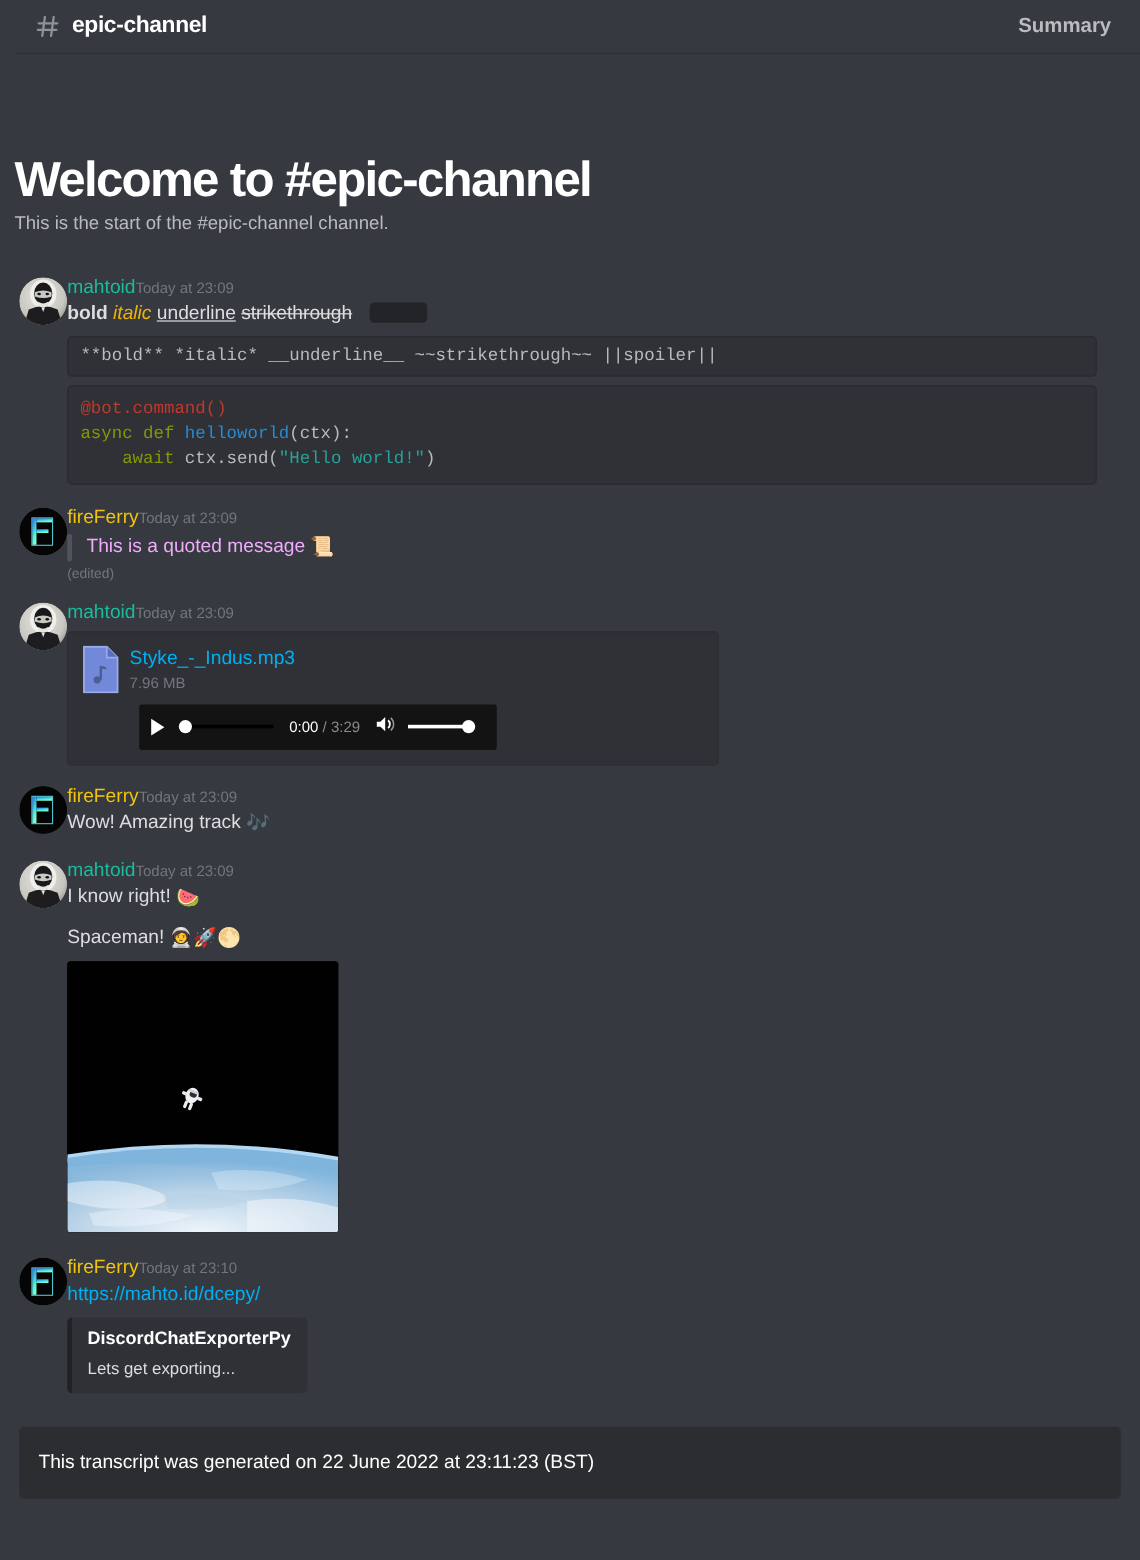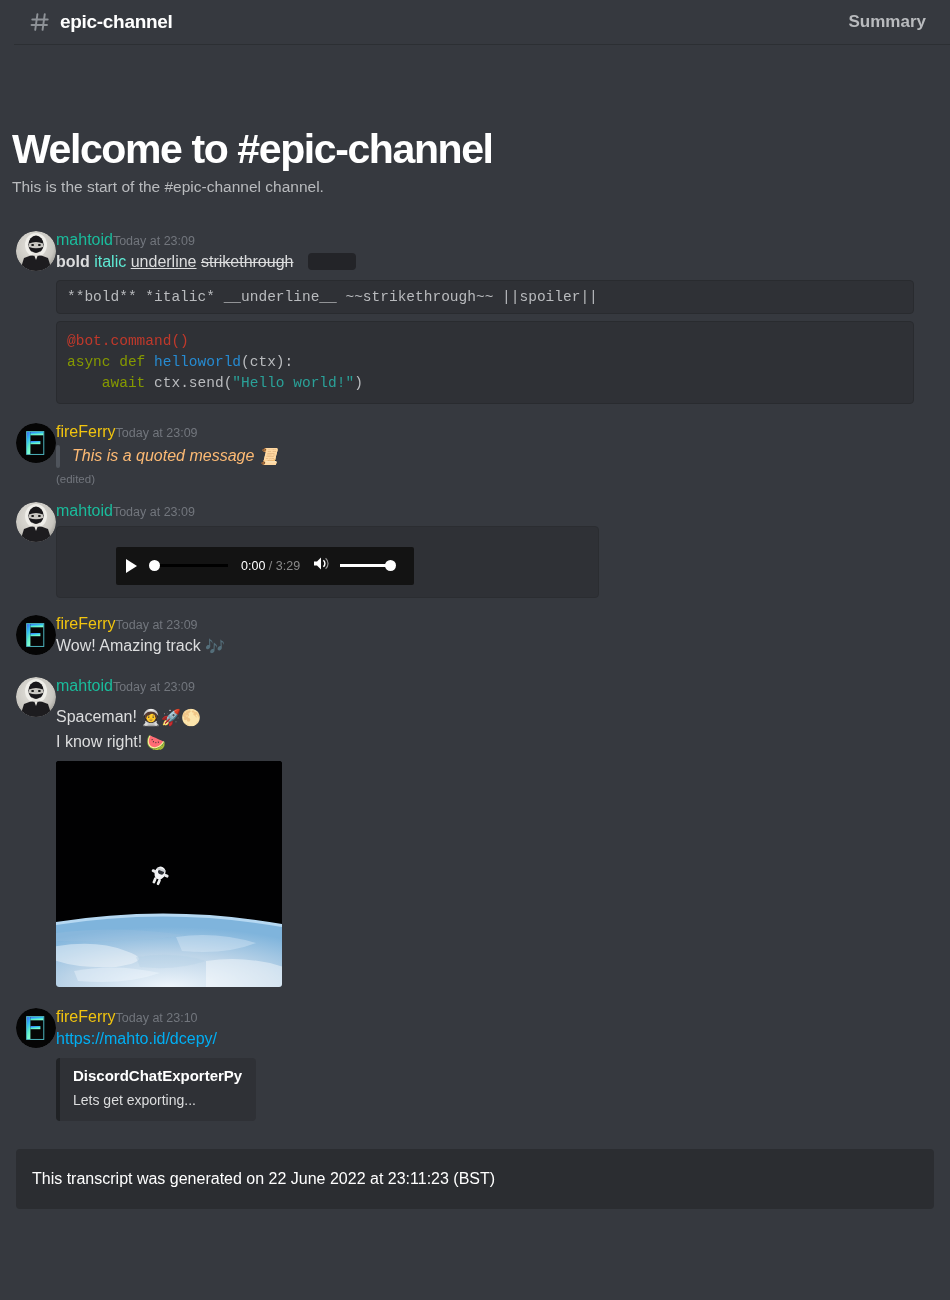--- a/index.html
+++ b/index.html
@@ -79,21 +79,21 @@
   .msg-head { display: flex; align-items: baseline; line-height: 1.2; margin-bottom: 2px; }
   .author { font-size: 16px; font-weight: 500; }
   .author.mahtoid { color: #1abc9c; }
   .author.fireferry { color: #f1c40f; }
   .timestamp { color: #72767d; font-size: 12.5px; margin-left: 0; }
   .msg-text { color: #dcddde; font-size: 16px; line-height: 1.375; margin: 2px 0; word-wrap: break-word; }
   .edited-line { color: #72767d; font-size: 11.5px; margin-top: 5px; }
 
   
   .md-bold { font-weight: bold; color: #dcddde; }
-  .md-italic { color: #5eead4; }
+  .md-italic { font-style: italic; color: #eab308; }
   .md-underline { text-decoration: underline; color: #dcddde; }
   .md-strike { text-decoration: line-through; color: #dcddde; }
   .spoiler {
     display: inline-block;
     background: #232428;
     border-radius: 4px;
     width: 48px;
     height: 17px;
     vertical-align: -3px;
     margin-left: 10px;
@@ -136,21 +136,21 @@
   .blockquote {
     display: flex;
     margin: 3px 0 0 0;
   }
   .bq-bar {
     width: 4px; border-radius: 2px;
     background: #4f545c;
     flex: 0 0 4px;
     margin-right: 12px;
   }
-  .bq-text { color: #fdba74; font-size: 16px; line-height: 1.375; font-style: italic; }
+  .bq-text { color: #f0abfc; font-size: 16px; line-height: 1.375; }
 
   
   .audio-attach {
     background: #2f3136;
     border: 1px solid #2b2d31;
     border-radius: 4px;
     padding: 11px 12px 12px 12px;
     margin: 6px 0 0 0;
     width: 543px;
   }
@@ -359,20 +359,37 @@
           </g>
         </svg>
       </div>
     </div>
     <div class="msg-body">
       <div class="msg-head">
         <span class="author mahtoid">mahtoid</span>
         <span class="timestamp">Today at 23:09</span>
       </div>
       <div class="audio-attach">
+        <div class="audio-top">
+          <span class="file-icon">
+            <svg width="30" height="40" viewBox="0 0 30 40">
+              <path d="M1 1 h19 l9 9 v29 h-28 z" fill="#7289da" stroke="#9aa9e8" stroke-width="1.6"></path>
+              <path d="M20 1 v9 h9" fill="#5b6dc0" stroke="#9aa9e8" stroke-width="1.4"></path>
+              <g fill="#4e5d94">
+                <circle cx="12" cy="28.5" r="3"></circle>
+                <rect x="14" y="17" width="2" height="11.5"></rect>
+                <path d="M16 17 q4 0.6 4 3 q-4 -1.4 -4 0.4 z"></path>
+              </g>
+            </svg>
+          </span>
+          <div class="audio-meta">
+            <div class="file-name">Styke_-_Indus.mp3</div>
+            <div class="file-size">7.96 MB</div>
+          </div>
+        </div>
         <div class="audio-player">
           <span class="ap-play"></span>
           <span class="ap-track">
             <span class="ap-track-line"></span>
             <span class="ap-thumb"></span>
           </span>
           <span class="ap-time"><span class="ap-cur">0:00</span> <span class="ap-sep">/</span> <span class="ap-tot">3:29</span></span>
           <span class="ap-vol-icon">
             <svg width="17" height="15" viewBox="0 0 17 15">
               <path d="M1 5.4 h3 L8 1.6 v11.8 L4 9.6 H1 z" fill="#fff"></path>
@@ -435,27 +452,27 @@
             <path d="M18.5 25 L20 29 L21.5 25 Z" fill="#e7e5e0"></path>
           </g>
         </svg>
       </div>
     </div>
     <div class="msg-body">
       <div class="msg-head">
         <span class="author mahtoid">mahtoid</span>
         <span class="timestamp">Today at 23:09</span>
       </div>
+      <div class="msg-text">
+        <span>I know right!</span>
+        <span class="emoji">🍉</span>
+      </div>
       <div class="msg-text" style="margin-top:11px;">
         <span>Spaceman!</span>
         <span class="emoji">🧑‍🚀🚀🌕</span>
-      </div>
-      <div class="msg-text">
-        <span>I know right!</span>
-        <span class="emoji">🍉</span>
       </div>
       <div class="img-attach">
         <svg width="226" height="226" viewBox="0 0 226 226" preserveAspectRatio="none">
           <defs>
             <linearGradient id="atmo" x1="0" y1="0" x2="0" y2="1">
               <stop offset="0%" stop-color="#9fd6ff"></stop>
               <stop offset="22%" stop-color="#5aa7e8"></stop>
               <stop offset="55%" stop-color="#c3d8ec"></stop>
               <stop offset="100%" stop-color="#e6eef6"></stop>
             </linearGradient>

